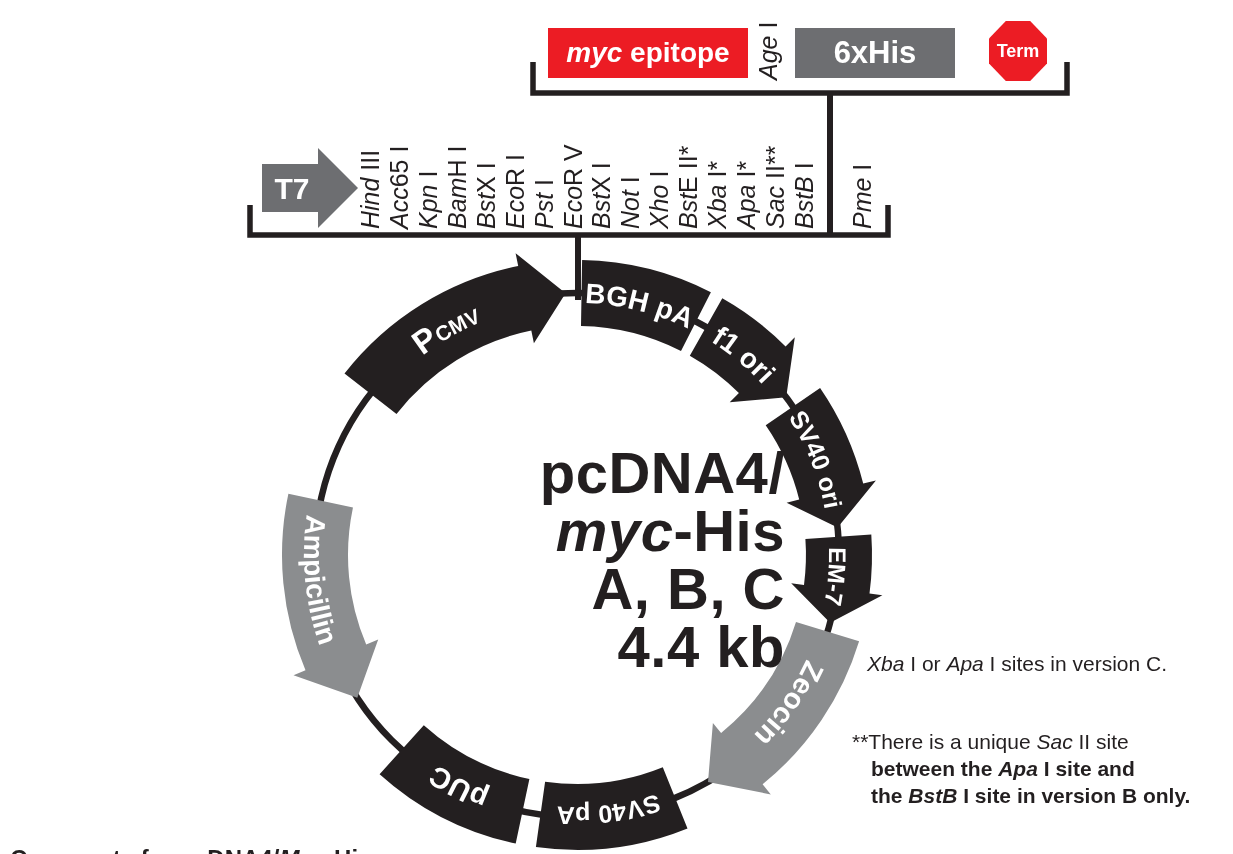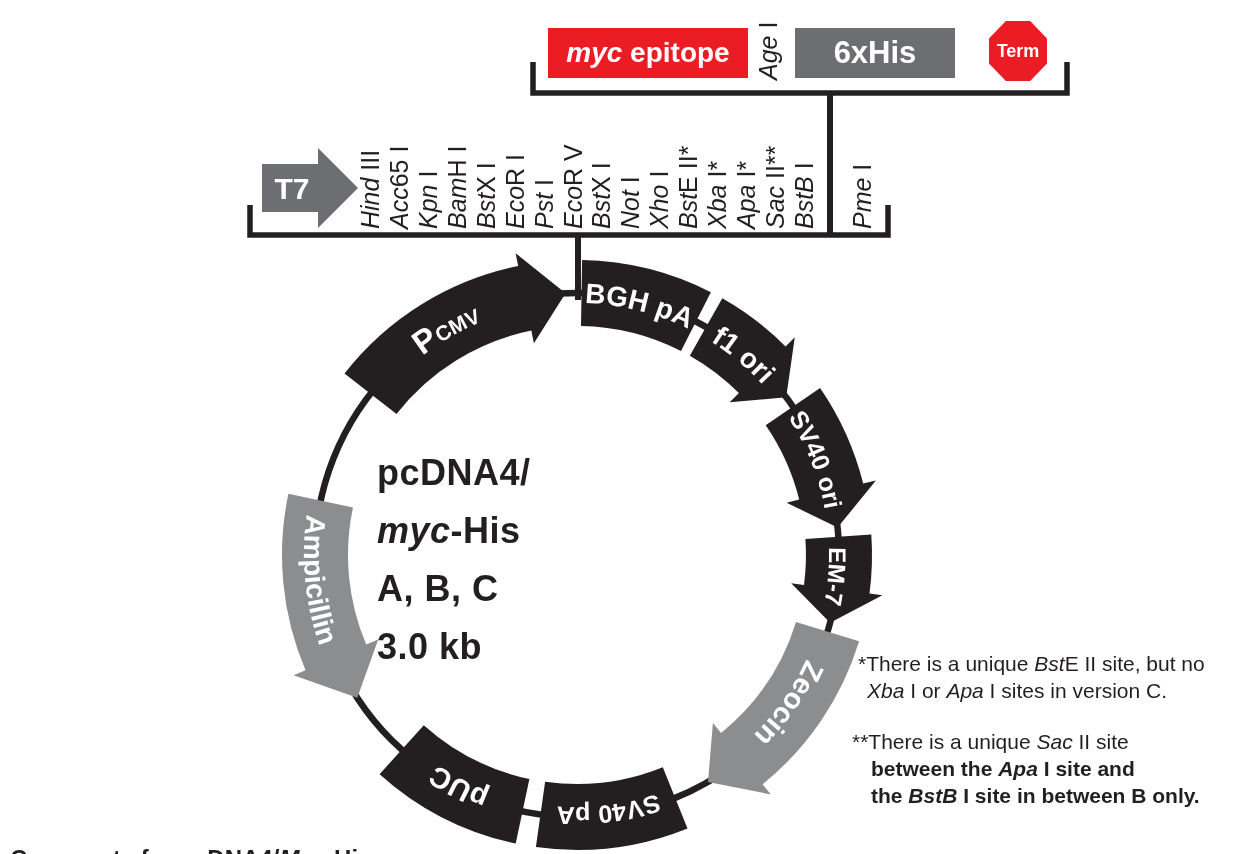--- a/index.html
+++ b/index.html
@@ -24,22 +24,22 @@
   .his-box{left:795px;top:28px;width:160px;height:50px;background:var(--gray-dark);font-size:31px;}
   .term{left:989px;top:21px;width:58px;height:60px;background:var(--red);
         clip-path:polygon(29% 0,71% 0,100% 29%,100% 71%,71% 100%,29% 100%,0 71%,0 29%);
         display:flex;align-items:center;justify-content:center;color:#fff;
         font-weight:bold;font-size:18px;border-radius:15px;}
   .rot{transform:rotate(-90deg);transform-origin:0 0;white-space:pre;}
   .age{left:756px;top:80px;font-size:25px;line-height:25px;}
   .mcs-site{position:absolute;top:229px;transform:rotate(-90deg);transform-origin:0 0;
             font-size:25px;line-height:25px;white-space:pre;}
   .pme{left:850px;}
-  .title{left:377px;top:444px;width:408px;text-align:left;font-weight:bold;
-         font-size:36px;line-height:58px;letter-spacing:.5px;}
+  .title{left:377px;top:444px;width:408px;text-align:right;font-weight:bold;
+         font-size:58px;line-height:58px;letter-spacing:.5px;}
   .fn{font-size:21px;line-height:27px;white-space:pre;}
   #note1{left:858px;top:650px;}
   #note1 .cont{padding-left:9px;}
   #note2{left:852px;top:728px;}
   #note2 .cont{padding-left:19px;font-weight:bold;}
   .comments{left:10px;top:784px;font-weight:bold;font-size:24px;line-height:30px;white-space:pre;}
 </style>
 </head>
 <body>
 
@@ -112,24 +112,24 @@
       <span class="mcs-site" style="left: 734.09px;"><span class="it">Apa</span><span> I*</span></span>
       <span class="mcs-site" style="left: 763.02px;"><span class="it">Sac</span><span> II**</span></span>
       <span class="mcs-site" style="left: 791.95px;"><span class="it">BstB</span><span> I</span></span>
     </div>
   <span class="mcs-site pme"><span class="it">Pme</span><span> I</span></span>
 
   <div class="abs title">
     <div>pcDNA4/</div>
     <div><span class="it">myc</span><span>-His</span></div>
     <div>A, B, C</div>
-    <div>3.0 kb</div>
+    <div>4.4 kb</div>
   </div>
 
-  <div id="note1" class="abs fn"><div class="fn-line"><span>*There is a unique </span><span class="it">Bst</span><span>E II site, but no</span></div><div class="fn-line cont"><span class="it">Xba</span><span> I or </span><span class="it">Apa</span><span> I sites in version C.</span></div></div>
-  <div id="note2" class="abs fn"><div class="fn-line"><span>**There is a unique </span><span class="it">Sac</span><span> II site</span></div><div class="fn-line cont"><span>between the </span><span class="it">Apa</span><span> I site and</span></div><div class="fn-line cont"><span>the </span><span class="it">BstB</span><span> I site in between B only.</span></div></div>
+  <div id="note1" class="abs fn"><div class="fn-line cont"><span class="it">Xba</span><span> I or </span><span class="it">Apa</span><span> I sites in version C.</span></div></div>
+  <div id="note2" class="abs fn"><div class="fn-line"><span>**There is a unique </span><span class="it">Sac</span><span> II site</span></div><div class="fn-line cont"><span>between the </span><span class="it">Apa</span><span> I site and</span></div><div class="fn-line cont"><span>the </span><span class="it">BstB</span><span> I site in version B only.</span></div></div>
 
   <div class="abs comments">
     <div><span>Comments for pcDNA4/</span><span class="it">Myc</span><span>-His</span></div>
     
   </div>
 
 </div>
 
 </body></html>

